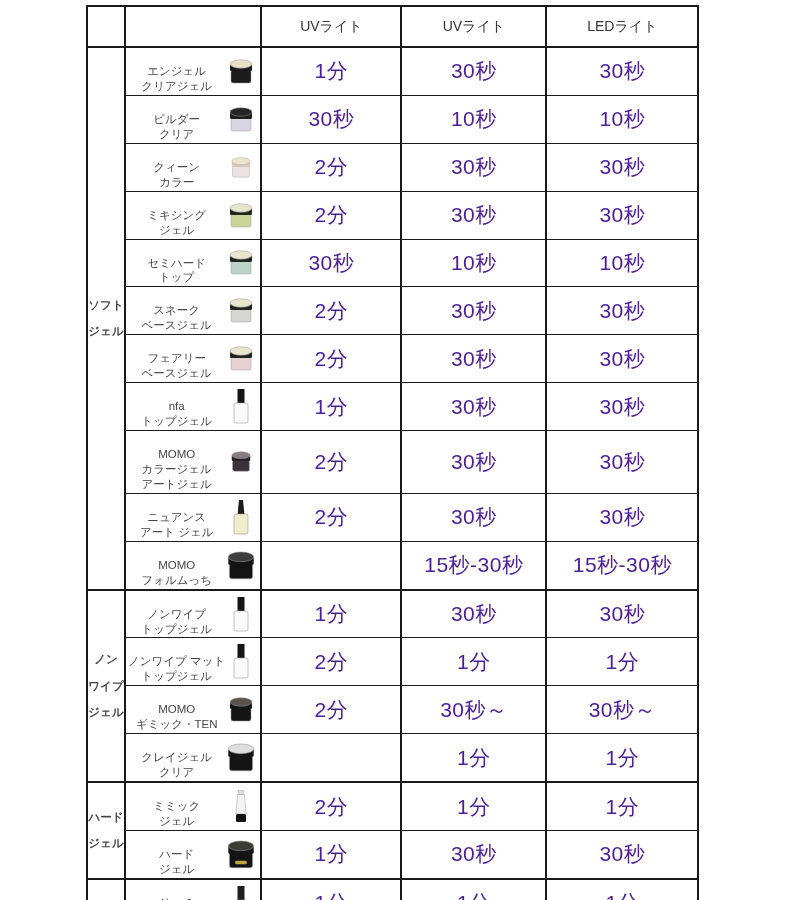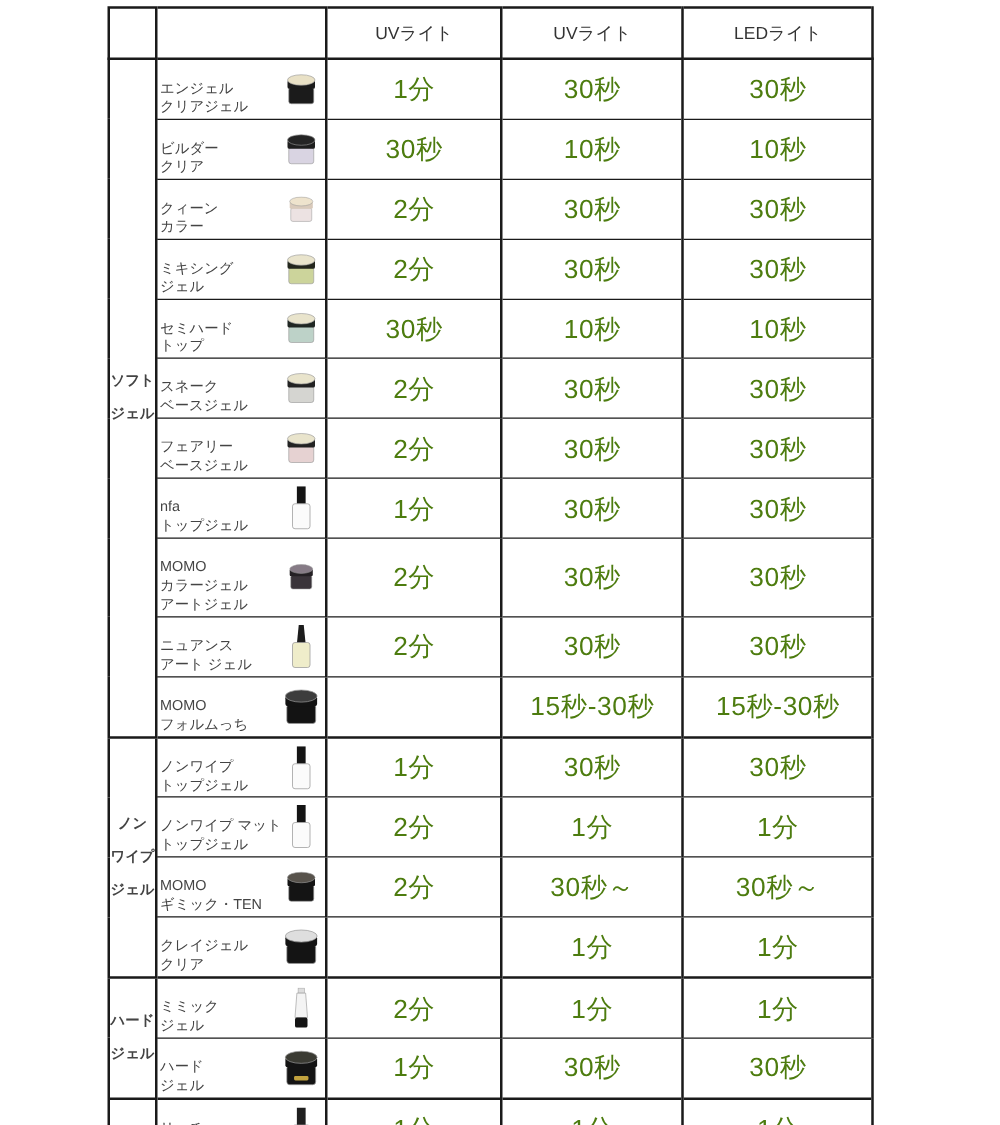--- a/index.html
+++ b/index.html
@@ -48,34 +48,34 @@
     justify-content: center;
     height: 100%;
     padding: 1px 3px 1px 2px;
     box-sizing: border-box;
   }
   .prod-name {
     flex: 1 1 auto;
     font-size: 11.5px;
     line-height: 1.3;
     color: #444;
-    text-align: left;
+    text-align: center;
     white-space: nowrap;
     margin-top: 15px;
   }
   .prod-icon {
     flex: 0 0 auto;
     width: 32px;
     display: flex;
     align-items: center;
     justify-content: center;
   }
   .time-cell {
     font-size: 21px;
-    color: #4d7c0f;
+    color: #4c1d95;
     letter-spacing: 0.5px;
   }
 </style>
 </head>
 <body>
 
 <div class="canvas">
   <table class="cure-table">
     <colgroup>
         <col style="width: 38px;">

